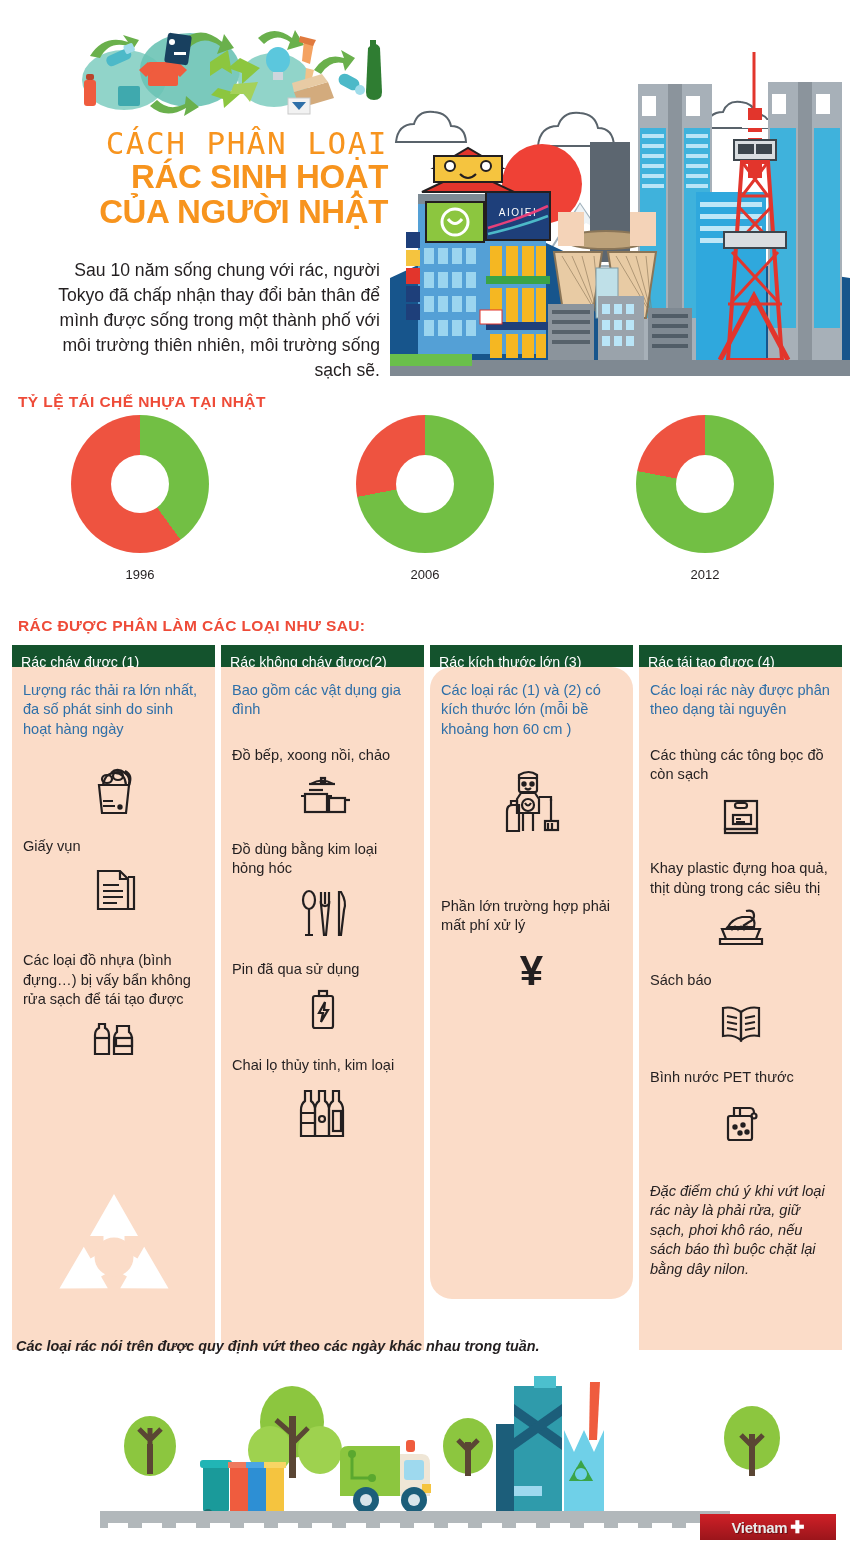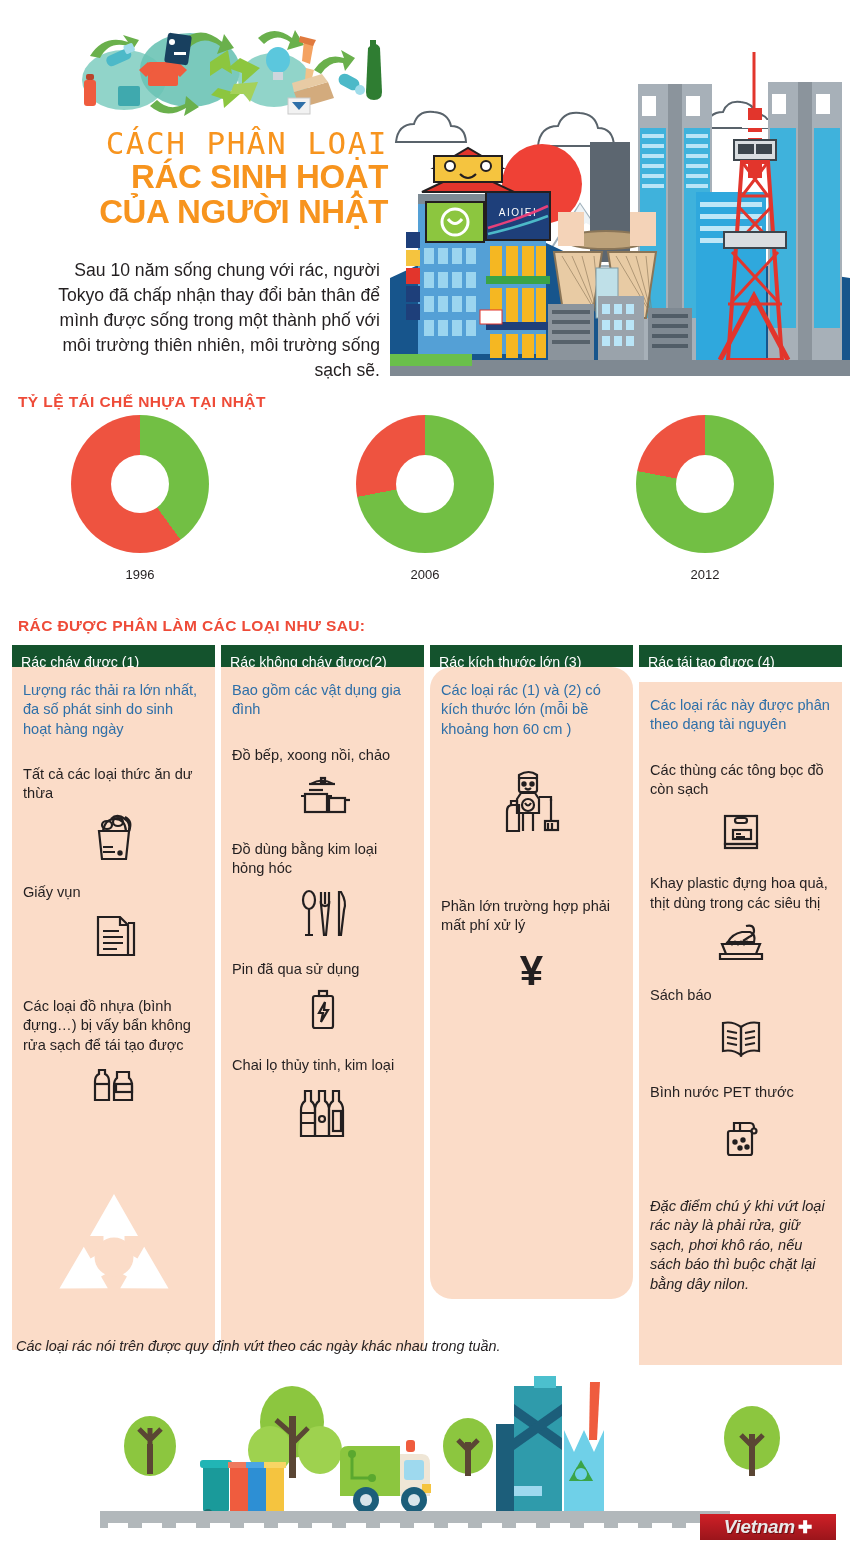--- a/index.html
+++ b/index.html
@@ -66,21 +66,21 @@
     font-size:14.2px; padding:10px 16px 11px 9px;
     height:22px; line-height:1.1; white-space:nowrap; overflow:hidden;
   }
   .col-body {
     background:#fbdcc8; padding:14px 11px 16px 11px;
     position:relative; overflow:hidden;
   }
   .col-1 .col-body { height:683px; }
   .col-2 .col-body { height:683px; }
   .col-3 .col-body { height:632px;border-radius:22px; }
-  .col-4 .col-body { height:683px;margin-top:15px; }
+  .col-4 .col-body { height:683px; }
 
   .lede {
     color:#2e6fa8; font-size:14.6px; line-height:1.32;
     margin-bottom:26px;
   }
   .item-text { font-size:14.6px; line-height:1.33; color:#231f20; }
   .icon-box { text-align:center; margin:7px 0 16px 0; }
   .icon-box svg { display:inline-block; }
   .gap-lg { height:22px; }
   .gap-md { height:14px; }
@@ -92,32 +92,32 @@
     margin-top:14px; color:#231f20;
   }
   .watermark {
     position:absolute; left:50%; bottom:18px; transform:translateX(-50%);
     width:150px; height:150px; opacity:1;
   }
 
   
   .footnote {
     position:absolute; left:16px; top:1338px;
-    font-size:14.4px; font-style:italic; color:#231f20;
+    font-size:14.4px; font-style:italic; color:#231f20;font-weight:bold;
   }
   .bottom-scene { position:absolute; left:100px; top:1368px; width:700px; height:160px; }
 
   .logo {
     position:absolute; right:14px; bottom:10px;
     width:136px; height:26px;
     background:linear-gradient(180deg,#cf2027 0%, #9b151b 100%);
     display:flex; align-items:center; justify-content:center; gap:3px;
   }
   .logo-text {
-    font-size:19px; font-weight:bold; font-style:italic;
+    font-size:15px; font-weight:bold; 
     color:#e9e9e9; letter-spacing:-0.3px;
     text-shadow:1px 1px 0 rgba(0,0,0,.35);
   }
   .logo-plus { color:#ffffff; font-size:17px; font-weight:bold; line-height:1; }
 </style>
 </head>
 <body>
 
 <div class="hero">
 
@@ -368,21 +368,20 @@
 
 <div class="sec-title" id="table-heading">RÁC ĐƯỢC PHÂN LÀM CÁC LOẠI NHƯ SAU:</div>
 
 <div class="cols">
 
   <div class="col col-1">
     <div class="col-head">Rác cháy được (1)</div>
     <div class="col-body">
       <div class="lede">Lượng rác thải ra lớn nhất, đa số phát sinh do sinh hoạt hàng ngày</div>
 
-      <div class="item-text">Tất cả các loại thức ăn dư thừa</div>
       <div class="icon-box">
         <svg width="54" height="52" viewBox="0 0 54 52" fill="none" stroke="#231f20" stroke-width="2.2">
           <path d="M12 20 l30 0 -3 28 -24 0z"></path>
           <path d="M16 36 l10 0 M16 41 l12 0"></path>
           <circle cx="33" cy="42" r="1.6" fill="#231f20"></circle>
           <path d="M16 20 q2 -12 12 -12 q10 0 11 12"></path>
           <path d="M24 8 q6 -6 14 0 q6 4 4 12"></path>
           <ellipse cx="20" cy="14" rx="5" ry="4"></ellipse>
           <ellipse cx="31" cy="11" rx="5" ry="4"></ellipse>
           <path d="M38 6 q8 4 4 14"></path>

